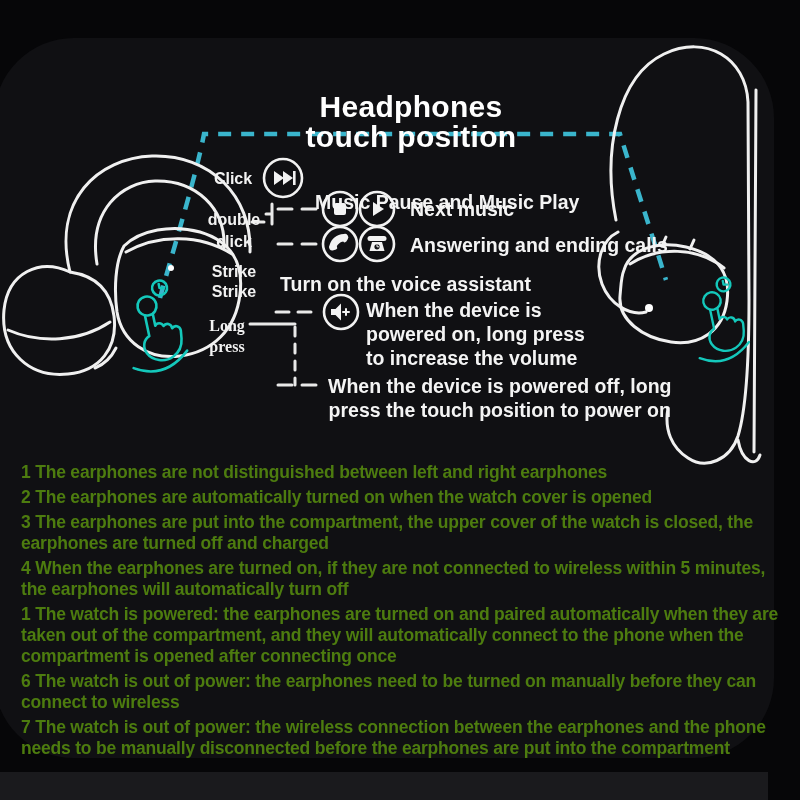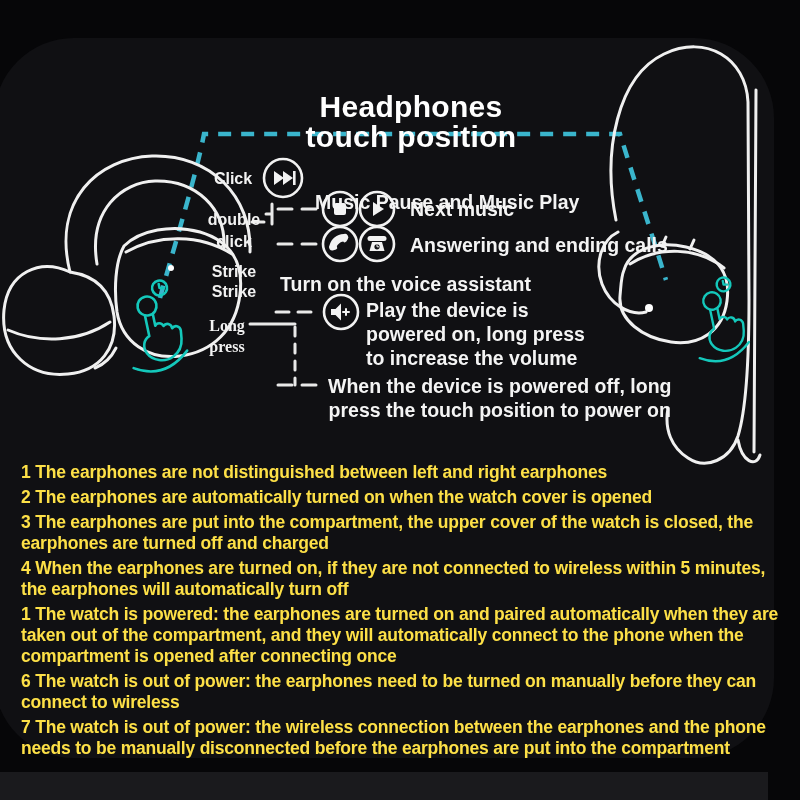--- a/index.html
+++ b/index.html
@@ -9,21 +9,21 @@
   .bottom-strip{position:absolute;left:0;right:0;top:772px;height:28px;background:#1a1a1d;}
   .art{position:absolute;left:0;top:0;width:800px;height:800px;pointer-events:none;}
   .abs{position:absolute;}
   .title{left:211px;top:92px;width:400px;text-align:center;font-size:30px;line-height:30px;
          font-weight:700;letter-spacing:.3px;color:#ffffff;}
   .glabel{font-size:16px;font-weight:600;color:#f2f2f2;line-height:21px;text-align:center;}
   .gtext{font-size:19.5px;font-weight:600;color:#f4f4f4;line-height:24px;white-space:nowrap;}
   .vcenter{transform:translateY(-50%);}
   .notes{left:21px;top:462px;width:764px;}
   .note{font-size:17.5px;font-weight:700;line-height:21px;letter-spacing:-0.2px;
-        color:#fde047;margin-bottom:4px;}
+        color:#4d7c0f;margin-bottom:4px;}
   .line{display:block;}
 </style>
 </head>
 <body>
 
 <div class="canvas">
   <div class="card"></div>
   <div class="bottom-strip"></div>
 
   <svg class="art" viewBox="0 0 800 800">
@@ -138,21 +138,21 @@
     <span class="line">Strike</span>
     <span class="line">Strike</span>
   </div>
   <div class="abs gtext vcenter" style="left:280px;top:284px;">Turn on the voice assistant</div>
 
   <div class="abs glabel" style="left:192px;top:315px;width:70px;line-height:21px;font-family:Liberation Serif, serif;">
     <span class="line">Long</span>
     <span class="line">press</span>
   </div>
   <div class="abs gtext" style="left:366px;top:298px;">
-    <span class="line">Play the device is</span>
+    <span class="line">When the device is</span>
     <span class="line">powered on, long press</span>
     <span class="line">to increase the volume</span>
   </div>
   <div class="abs gtext" style="left:328px;top:374px;text-align:center;">
     <span class="line">When the device is powered off, long</span>
     <span class="line">press the touch position to power on</span>
   </div>
 
   <div class="abs notes">
     <div class="note">1 The earphones are not distinguished between left and right earphones</div>

